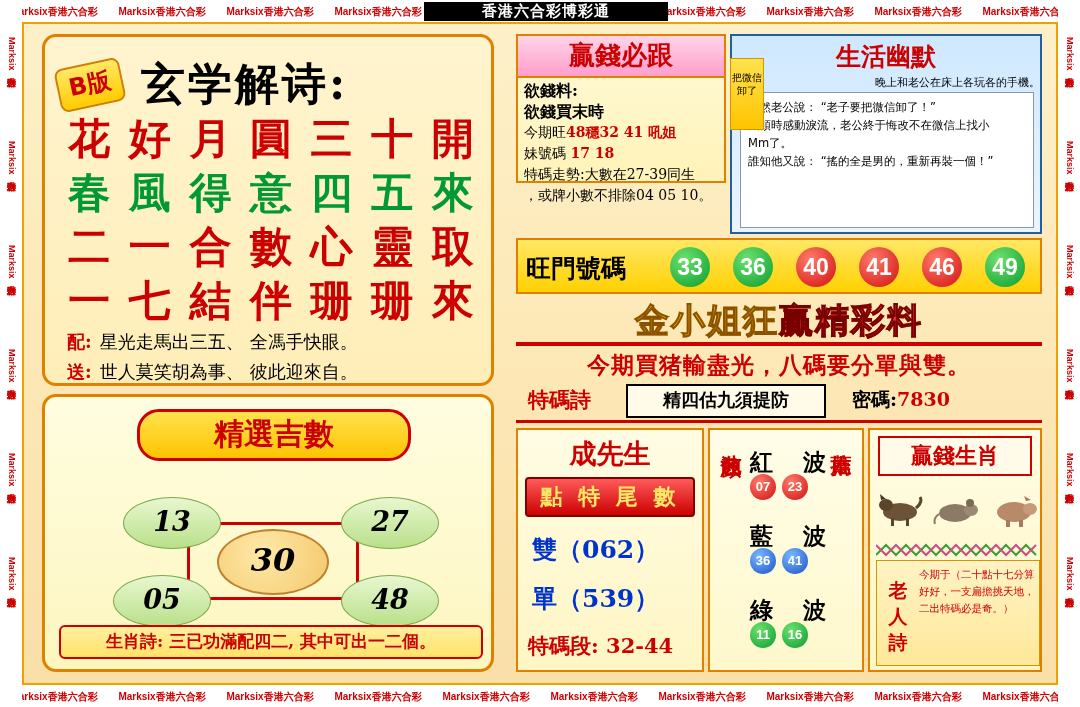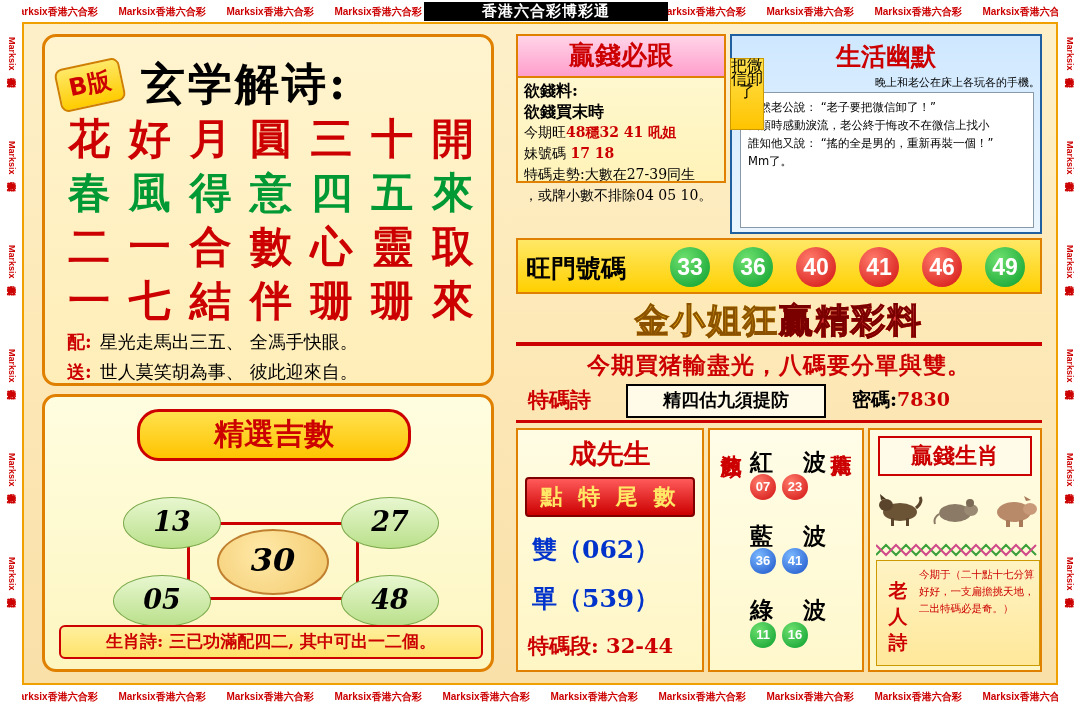--- a/index.html
+++ b/index.html
@@ -192,22 +192,22 @@
   .humor-white{
     position:absolute;left:8px;top:56px;width:294px;height:136px;
     background:#fff;border:1px solid #8899aa;
     box-sizing:border-box;padding:5px 7px;
     font-size:11.5px;line-height:18px;color:#000;
   }
   .tag-left{
     position:absolute;left:222px;top:26px;width:34px;height:72px;
     background:linear-gradient(180deg,#ffe14d,#ffc400);
     border:1px solid #cc9900;
-    font-size:16px;color:#000;line-height:13px;
-    text-align:center;padding-top:0;box-sizing:border-box;
+    font-size:10px;color:#000;line-height:13px;
+    text-align:center;padding-top:12px;box-sizing:border-box;
     z-index:3;
   }
   
   .hotstrip{
     position:absolute;left:8px;top:206px;width:526px;height:56px;
     background:linear-gradient(180deg,#ffe866,#ffd000);
     border:2px solid #e08000;
     box-sizing:border-box;
   }
   .hot-label{
@@ -506,22 +506,22 @@
       </div>
 
       <div class="tag-left">把微信卸了</div>
 
       <div class="humor">
         <h3>生活幽默</h3>
         <div class="hsub">晚上和老公在床上各玩各的手機。</div>
         <div class="humor-white" id="humorBody">
               <div>突然老公說：  “老子要把微信卸了！”</div>
               <div>我頓時感動淚流，老公終于悔改不在微信上找小</div>
+              <div>Mm了。</div>
               <div>誰知他又說：  “搖的全是男的，重新再裝一個！”</div>
-              <div>Mm了。</div>
             </div>
       </div>
 
       <div class="hotstrip">
         <div class="hot-label">旺門號碼</div>
         <div id="hotBalls">
               <div class="ball b-green" style="left:152px">33</div>
               <div class="ball b-green" style="left:215px">36</div>
               <div class="ball b-red" style="left:278px">40</div>
               <div class="ball b-red" style="left:341px">41</div>

